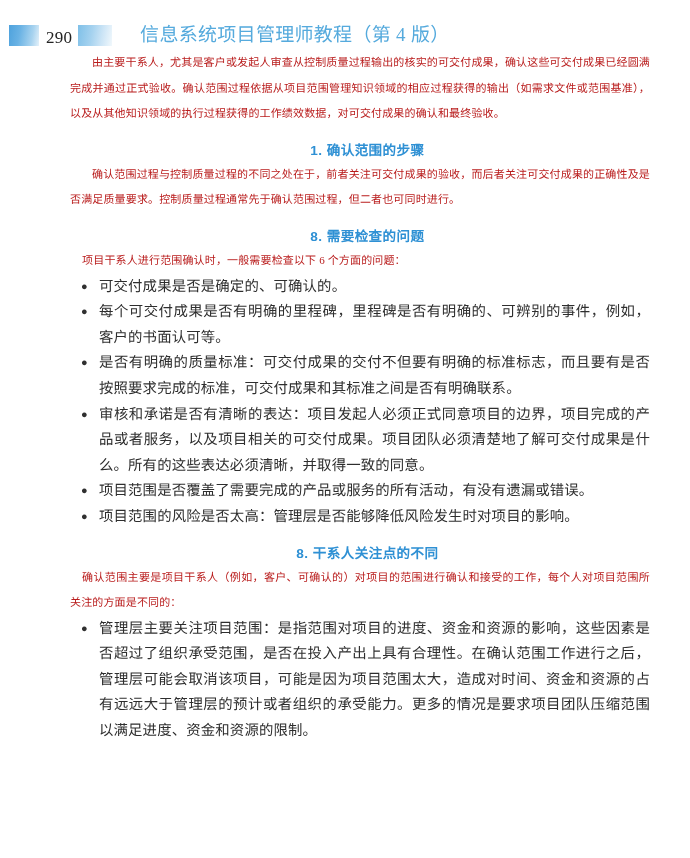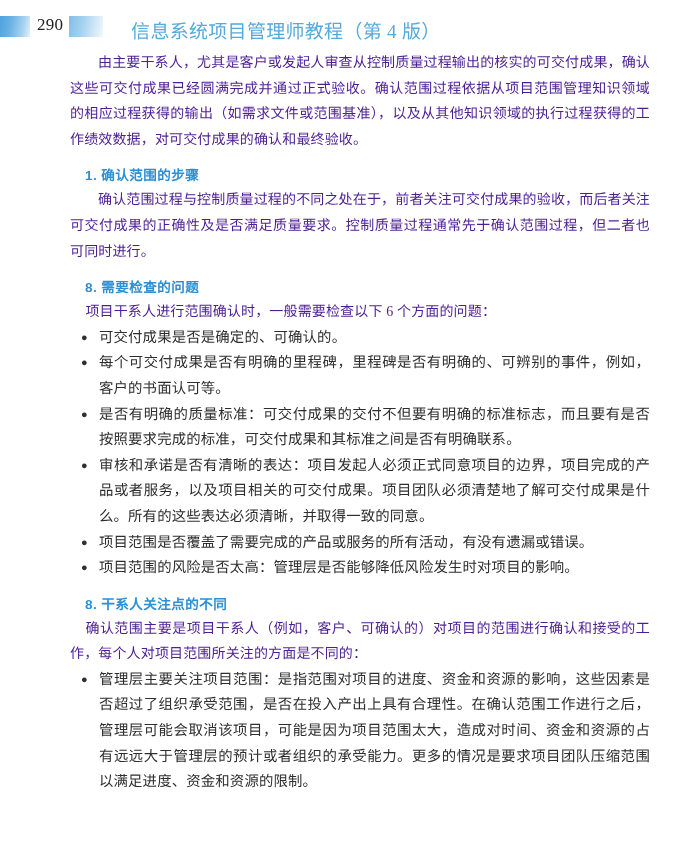--- a/index.html
+++ b/index.html
@@ -22,23 +22,24 @@
     height: 858px;
     position: relative;
     box-sizing: border-box;
   }
 
   
   .page-header {
     position: relative;
     height: 46px;
     display: flex;
-    align-items: flex-start;
+    align-items: flex-end;
     padding-top: 16px;
     box-sizing: border-box;
+    margin-left: 9px;
   }
 
   .hdr-bar-left {
     width: 30px;
     height: 21px;
     background: linear-gradient(100deg, #4ea2dd 0%, #69b2e4 35%, #a8d3ef 75%, #e4f1fa 100%);
     flex: 0 0 auto;
   }
 
   .page-number {
@@ -69,38 +70,39 @@
   }
 
   
   .content {
     padding: 4px 40px 0 70px;
     box-sizing: border-box;
   }
 
   p.para {
     margin: 0;
-    font-size: 14px;
+    font-size: 11px;
     line-height: 25.6px;
     text-align: justify;
     text-justify: inter-ideograph;
     text-indent: 2em;
-    color: #4c1d95;
+    color: #b91c1c;
     letter-spacing: 0.15px;
   }
 
   h3.section-head {
     margin: 12px 0 3px 0;
     font-size: 13.6px;
     font-weight: bold;
     color: #2e90d4;
     text-indent: 0;
     padding-left: 1.1em;
     letter-spacing: 0.4px;
     font-family: "Liberation Sans", sans-serif;
+    text-align: center;
   }
 
   p.lead {
     text-indent: 1.1em;
   }
 
   ul.bullets {
     list-style: none;
     margin: 0;
     padding: 0;

